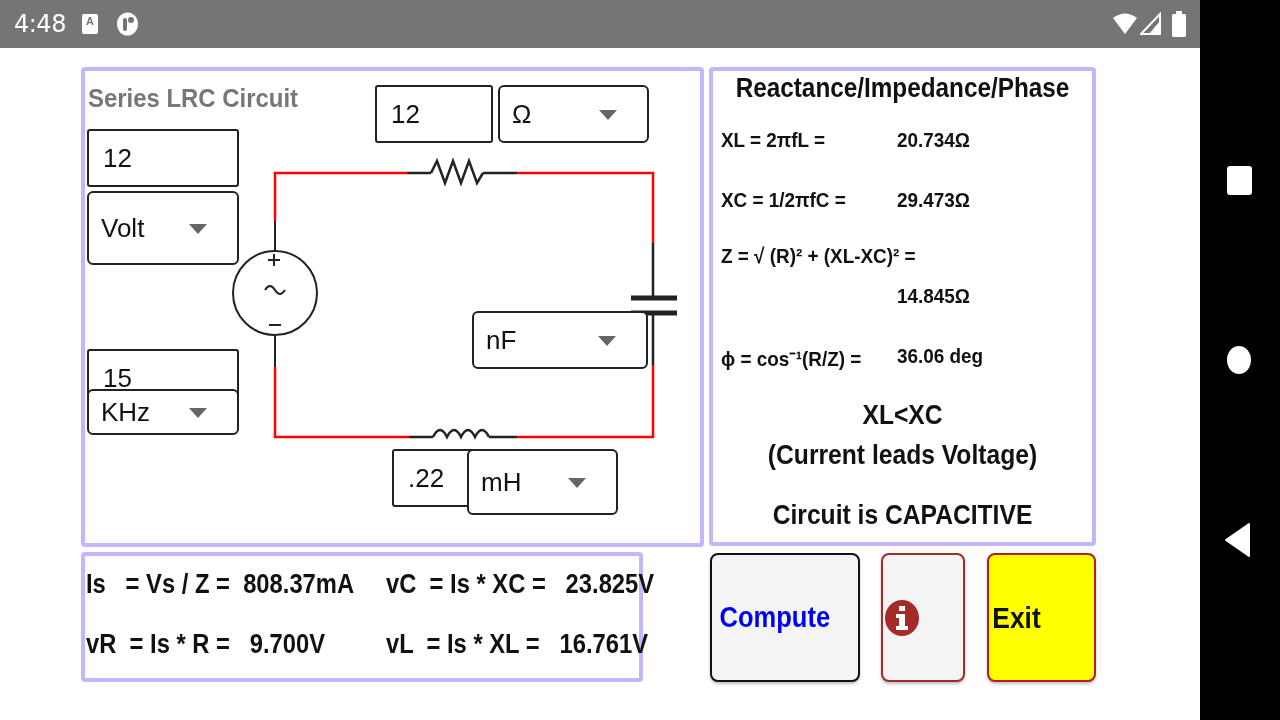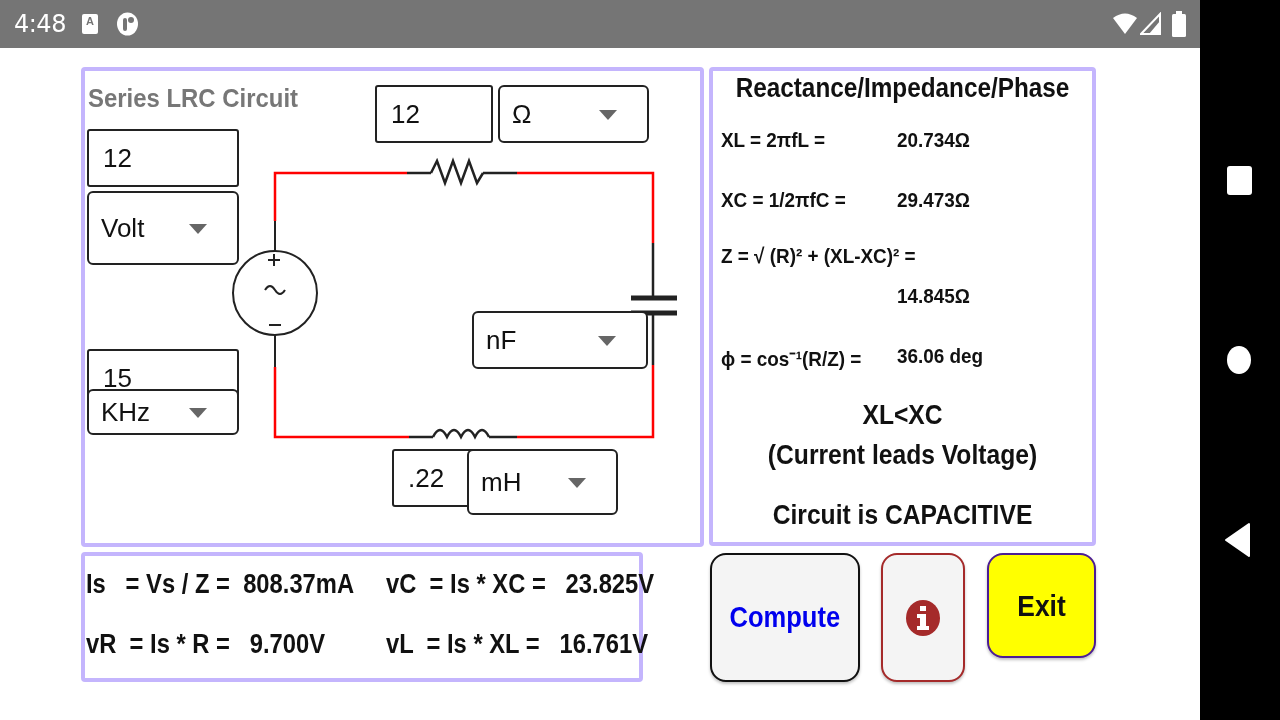--- a/index.html
+++ b/index.html
@@ -44,24 +44,24 @@
   .r-title { position: absolute; left: 0; width: 100%; top: 2px; text-align: center; font-size: 27px; font-weight: bold; color: #111; transform: scaleX(0.9); }
   .r-label { position: absolute; left: 8px; font-size: 21px; font-weight: bold; color: #111; transform: scaleX(0.9); transform-origin: left; white-space: nowrap; }
   .r-value { position: absolute; left: 184px; font-size: 21px; font-weight: bold; color: #111; transform: scaleX(0.9); transform-origin: left; white-space: nowrap; }
   .r-center { position: absolute; left: 0; width: 100%; text-align: center; font-size: 28px; font-weight: bold; color: #111; transform: scaleX(0.88); white-space: nowrap; }
   .r-center.caps { font-weight: bold; }
 
   
   .res { position: absolute; font-size: 27px; font-weight: bold; color: #111; white-space: pre; transform: scaleX(0.88); transform-origin: left; }
 
   
-  .btn { position: absolute; border-radius: 16px; display: flex; align-items: center; justify-content: center; cursor: pointer; box-shadow: 0 2px 3px rgba(0,0,0,0.25); }
+  .btn { position: absolute; border-radius: 8px; display: flex; align-items: center; justify-content: flex-start; cursor: pointer; box-shadow: 0 2px 3px rgba(0,0,0,0.25); }
   .btn-compute { left: 710px; top: 553px; width: 150px; height: 129px; background: #f4f4f4; border: 2px solid #111; color: #0000ee; font-size: 29px; font-weight: bold; }
   .btn-info { left: 881px; top: 553px; width: 84px; height: 129px; background: #f4f4f4; border: 2px solid #a52a2a; }
-  .btn-exit { left: 987px; top: 553px; width: 109px; height: 105px; background: #ffff00; border: 2px solid #4c1d95; color: #111; font-size: 30px; font-weight: bold; }
+  .btn-exit { left: 987px; top: 553px; width: 109px; height: 129px; background: #ffff00; border: 2px solid #b91c1c; color: #111; font-size: 30px; font-weight: bold; }
   .btn span { transform: scaleX(0.88); display: inline-block; }
 </style>
 </head>
 <body>
 
 <div class="status-bar">
   <span class="status-time">4:48</span>
   <div class="sb-icon sb-a-icon">A</div>
   <svg class="sb-icon sb-c-icon" viewBox="0 0 23 24">
     <ellipse cx="11.5" cy="12" rx="10.5" ry="11.5" fill="#fff"></ellipse>

